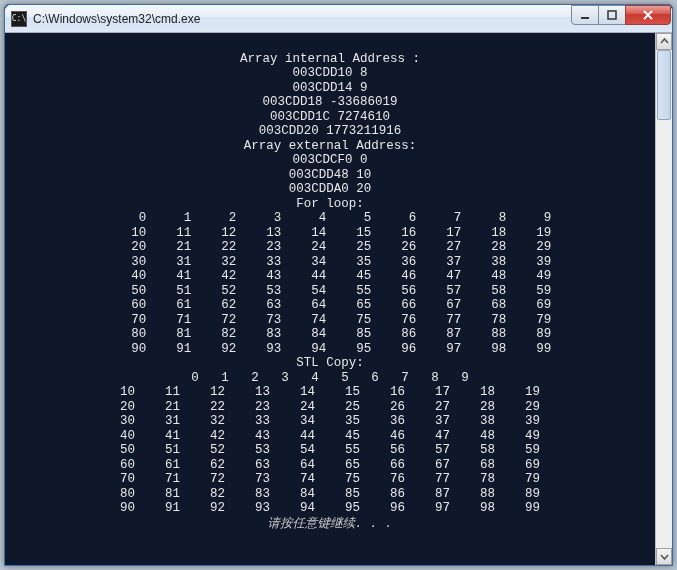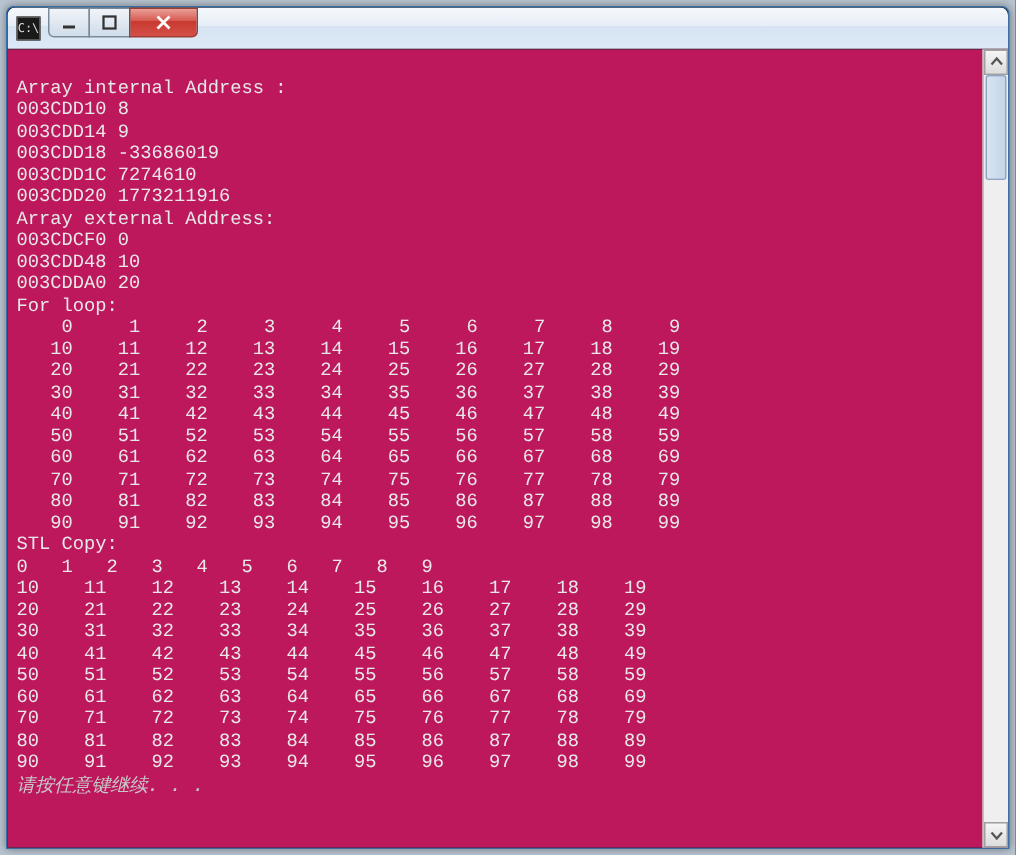--- a/index.html
+++ b/index.html
@@ -66,23 +66,24 @@
 .win-btn.min { border-radius: 0 0 0 4px; }
 .win-btn.close {
   width: 46px;
   background: linear-gradient(to bottom, #e9a099 0%, #d6574e 45%, #c83a30 46%, #d45048 100%);
   border-color: #9a3e36;
   border-radius: 0 0 4px 0;
 }
 .win-btn svg { display:block; }
 .client {
   flex: 1;
-  background: #be185d;
+  background: #0f172a;
   display: flex;
   position: relative;
+  text-align: center;
 }
 .terminal {
   flex: 1;
   padding: 4px 6px;
   font-family: "Consolas","Courier New",monospace;
   font-size: 12.5px;
   line-height: 14.5px;
   color: #e8e8e8;
   white-space: pre;
   overflow: hidden;
@@ -114,20 +115,21 @@
   border:1px solid #8fa7c5;
   border-radius:2px;
 }
 </style>
 </head>
 <body>
 
 <div class="window">
   <div class="titlebar">
     <div class="app-icon">C:\</div>
+    <div class="title">C:\Windows\system32\cmd.exe</div>
     <div class="win-controls">
       <div class="win-btn min">
         <svg width="10" height="10">
             <rect x="1" y="7" width="8" height="2" fill="#333"></rect>
           </svg>
       </div>
       <div class="win-btn max">
         <svg width="10" height="10">
             <rect x="1" y="1" width="8" height="8" fill="none" stroke="#333" stroke-width="1.5"></rect>
           </svg>

